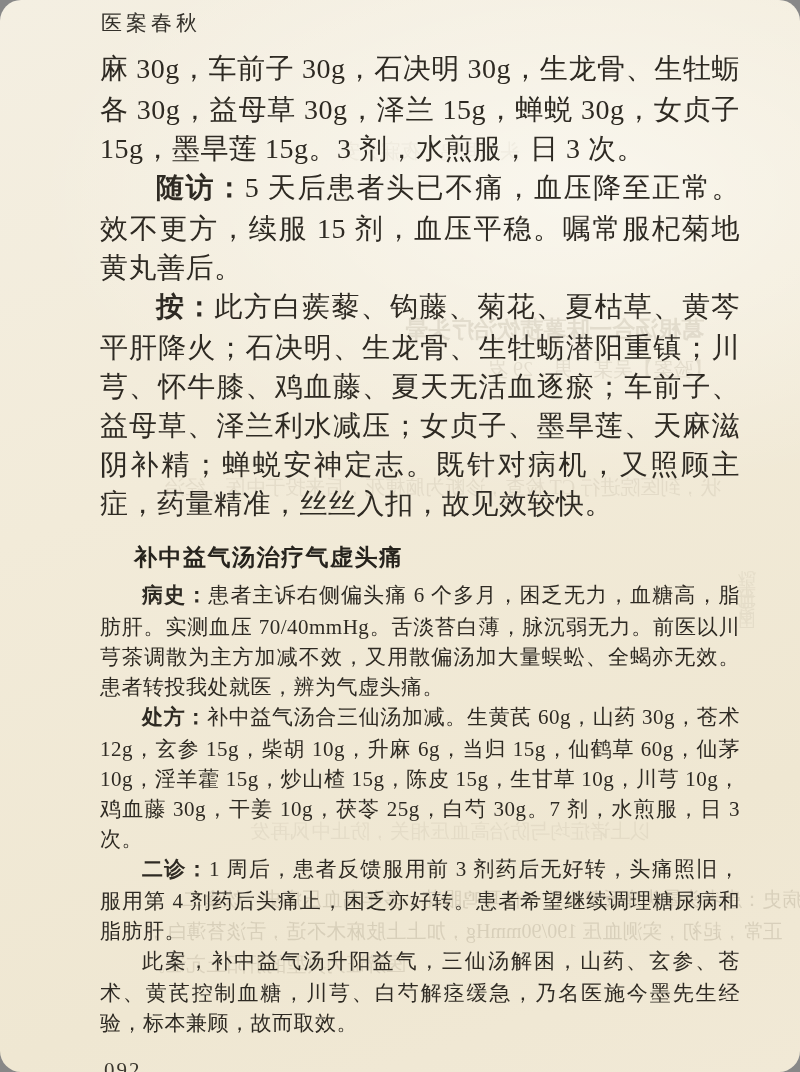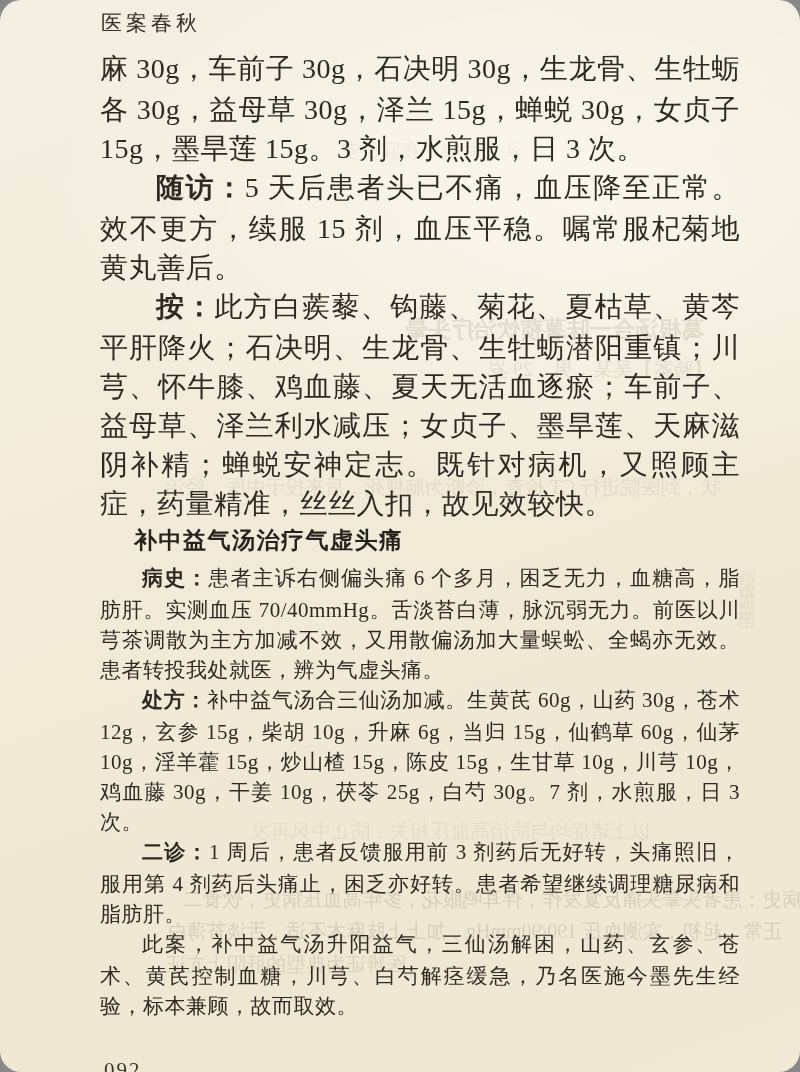--- a/index.html
+++ b/index.html
@@ -27,21 +27,21 @@
   .top{font-size:28px;line-height:39px;}
   .low{font-size:21px;line-height:30px;}
   .ind{text-indent:2em;}
   .lbl{font-family:Liberation Mono, monospace;font-weight:bold;}
   .h2{
     font-family:"Liberation Sans","DejaVu Sans",sans-serif;
     font-weight:bold;font-size:23px;line-height:34px;
     letter-spacing:1.5px;color:#26231d;
     padding-left:34px;text-align:left;text-indent:0;
   }
-  .h2a{margin:0 0 6px 0;}
+  .h2a{margin:17px 0 6px 0;}
   .page-number{
     position:absolute;left:104px;top:1058px;
     font-size:21px;letter-spacing:2px;color:#3a362e;
   }
   
   .g{
     position:absolute;
     transform:scaleX(-1);
     color:#978c76;
     filter:blur(.7px);

